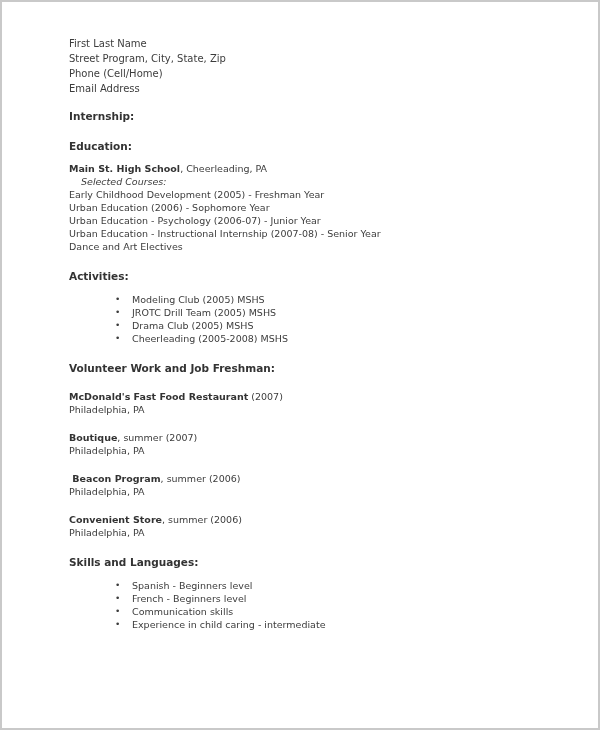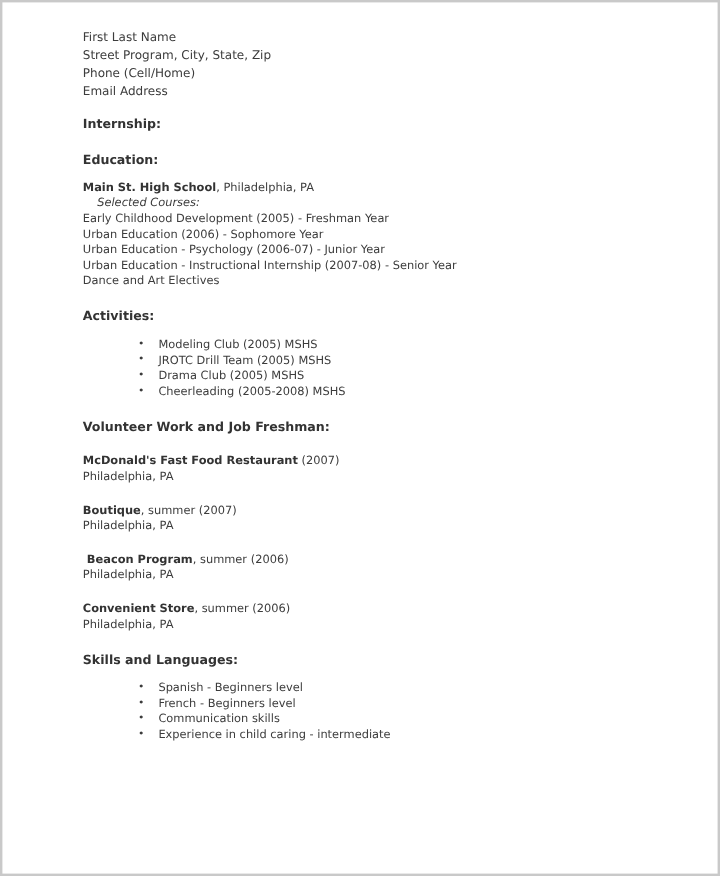--- a/index.html
+++ b/index.html
@@ -7,21 +7,21 @@
   .page {
     position: relative;
     width: 600px;
     height: 730px;
     background: #ffffff;
     border: 2px solid #c9c9c9;
     font-family: "DejaVu Sans", "Liberation Sans", sans-serif;
     color: #3c3c3c;
     overflow: hidden;
   }
-  .content { padding: 22px 30px 0 67px; }
+  .content { padding: 34px 30px 0 67px; }
 
   
   .contact { font-size: 10px; line-height: 15px; }
 
   
   .heading {
     font-size: 10.5px;
     font-weight: bold;
     line-height: 14px;
     color: #333333;
@@ -56,21 +56,21 @@
     <div class="contact">
       <div>First Last Name</div>
       <div>Street Program, City, State, Zip</div>
       <div>Phone (Cell/Home)</div>
       <div>Email Address</div>
     </div>
 
     <div class="heading mt-obj">Internship:</div>
 
     <div class="heading mt-sec">Education:</div>
-    <div class="body-text mt-school"><span class="bold">Main St. High School</span><span class="prewrap">, Philadelphia, PA</span></div>
+    <div class="body-text mt-school"><span class="bold">Main St. High School</span><span class="prewrap">, Cheerleading, PA</span></div>
     <div class="body-text italic">Selected Courses:</div>
     <div class="body-text">Early Childhood Development (2005) - Freshman Year</div>
     <div class="body-text">Urban Education (2006) - Sophomore Year</div>
     <div class="body-text">Urban Education - Psychology (2006-07) - Junior Year</div>
     <div class="body-text">Urban Education - Instructional Internship (2007-08) - Senior Year</div>
     <div class="body-text">Dance and Art Electives</div>
 
     <div class="heading mt-sec">Activities:</div>
     <div class="bullet-list">
       <div class="bullet-item">

